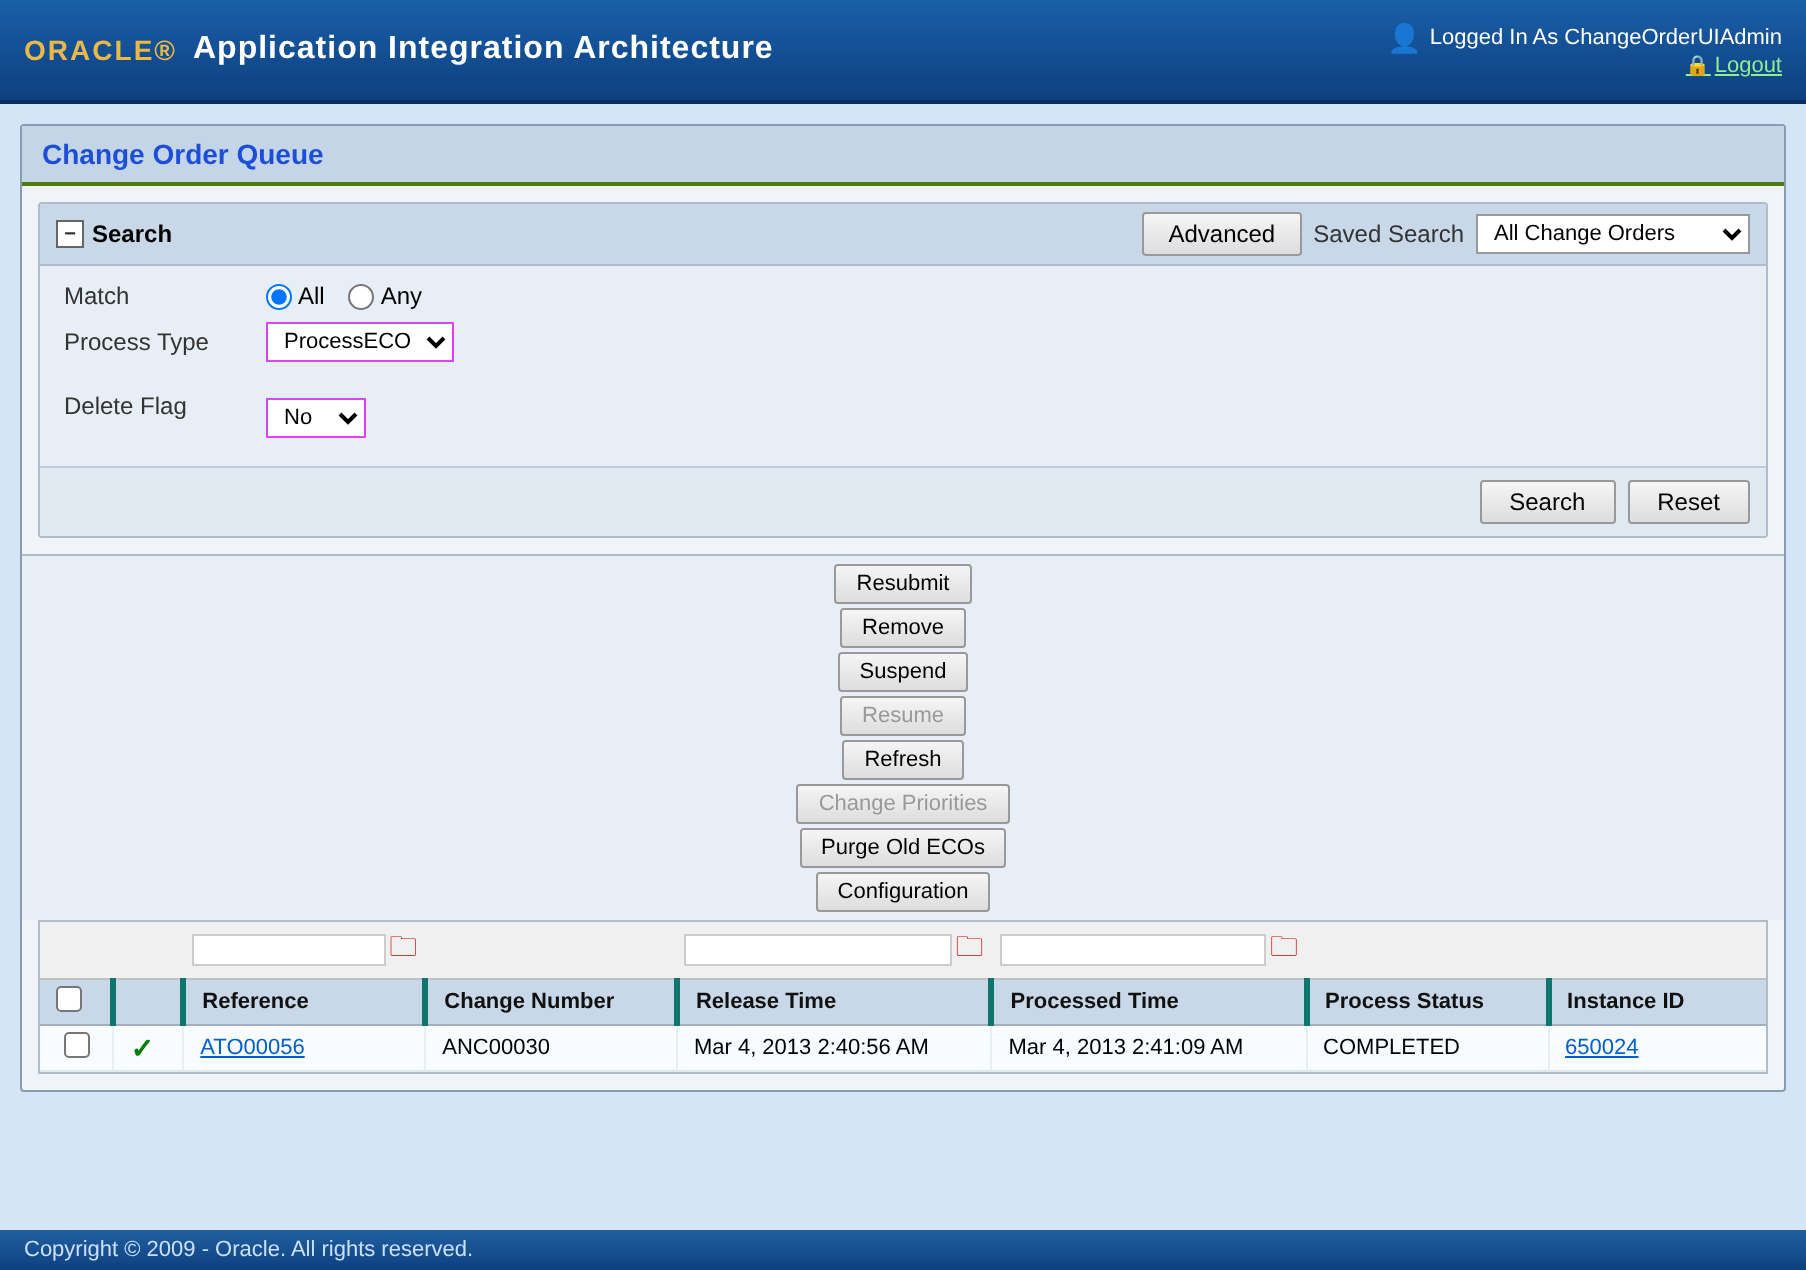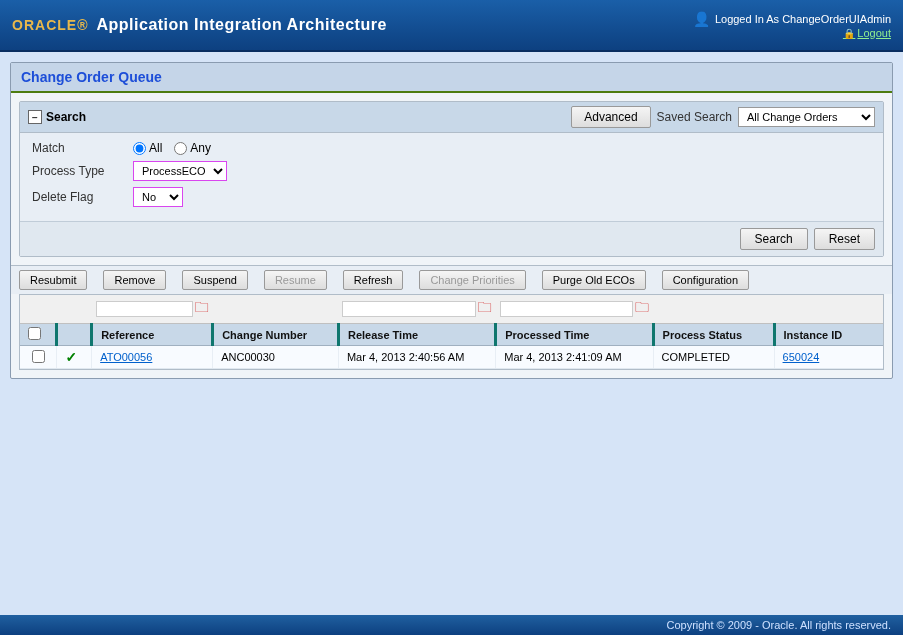--- a/index.html
+++ b/index.html
@@ -237,24 +237,25 @@
       font-size: 12px;
       cursor: pointer;
       border-radius: 2px;
     }
 
     
     .table-toolbar {
       display: flex;
       align-items: center;
       padding: 4px 8px;
-      gap: 16px;
+      gap: 2px;
       background: #e8eef5;
       border-top: 1px solid #b0bcc8;
       flex-wrap: nowrap;
+      flex-direction: column;
     }
 
     .toolbar-btn {
       background: linear-gradient(180deg, #f5f5f5 0%, #ddd 100%);
       border: 1px solid #999;
       padding: 3px 10px;
       font-size: 11px;
       cursor: pointer;
       border-radius: 2px;
       white-space: nowrap;
@@ -346,21 +347,21 @@
     }
 
     
     .status-completed {
       color: #000;
     }
 
     
     .footer {
       background: linear-gradient(180deg, #2060a0 0%, #0d4080 100%);
-      text-align: right;
+      text-align: left;
       padding: 4px 12px;
       color: #cce0ff;
       font-size: 11px;
       position: absolute;
       bottom: 0;
       left: 0;
       right: 0;
     }
 
     .wrapper {
@@ -443,21 +444,21 @@
 
           <div class="form-row">
             <span class="form-label">Process Type</span>
             <select class="form-select">
               <option>ProcessECO</option>
             </select>
           </div>
 
           <div class="form-row">
             <span class="form-label">Delete Flag</span>
-            <select class="form-select" style="min-width:50px;">
+            <select class="form-select" style="min-width:50px;margin-top:12px;">
               <option>No</option>
               <option>Yes</option>
             </select>
           </div>
         </div>
 
         <div class="search-actions">
           <button class="action-btn">Search</button>
           <button class="action-btn">Reset</button>
         </div>

